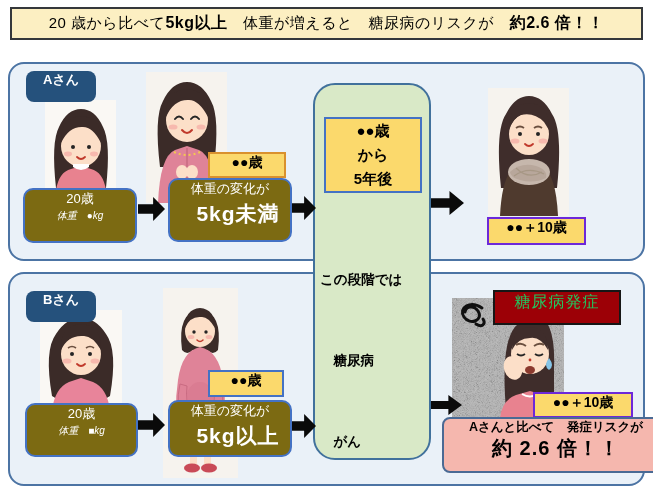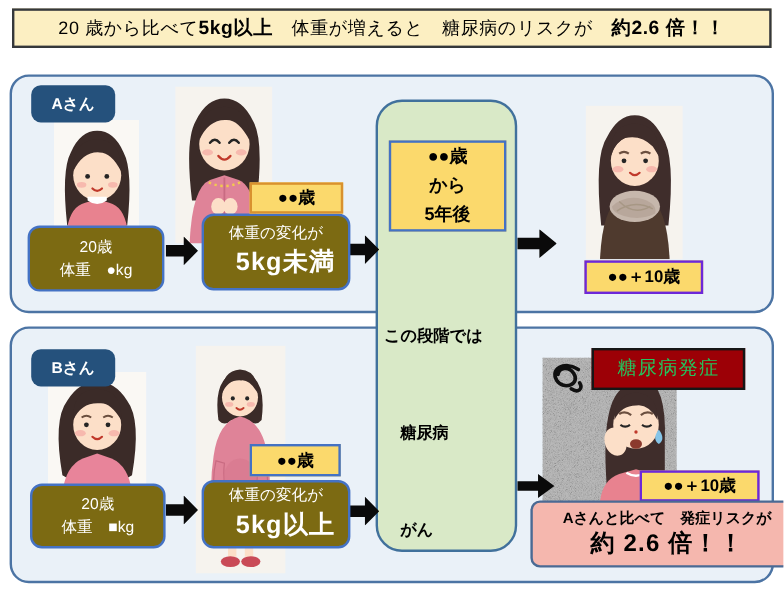--- a/index.html
+++ b/index.html
@@ -1,21 +1,21 @@
 <!DOCTYPE html>
 <html><head>
 <meta charset="utf-8">
 <style>
   html,body{margin:0;padding:0;background:#fff;}
   #stage{
     position:relative;width:653px;height:493px;background:#ffffff;overflow:hidden;
     font-family:"Liberation Sans","DejaVu Sans",sans-serif;
   }
   .abs{position:absolute;box-sizing:border-box;}
-  .center{display:flex;flex-direction:column;align-items:center;justify-content:center;text-align:center;}
+  .center{display:flex;flex-direction:column;align-items:center;text-align:center;}
 
   .title-bar{
     left:10px;top:7px;width:633px;height:33px;
     background:#FCEFC2;border:2px solid #35383B;
     display:flex;align-items:center;justify-content:center;
     font-size:15px;color:#000;letter-spacing:.5px;white-space:pre;
   }
   .title-bar .b{font-weight:700;font-size:16px;}
 
   .panel{
@@ -27,21 +27,21 @@
   .name-tag{
     width:70px;height:31px;background:#25517C;border-radius:8px;
     color:#fff;font-weight:700;font-size:13px;z-index:8;
   }
 
   .olive-box{
     background:#7C6A12;border:2px solid #4472C4;border-radius:10px;
     color:#fff;z-index:8;line-height:1.45;
   }
   .olive-box .l1{font-size:13px;}
-  .olive-box .l2{font-size:13px;}
+  .olive-box .l2{font-size:10px;font-style:italic;}
   .olive-box .big{font-size:21px;font-weight:700;letter-spacing:1px;margin-left:16px;}
 
   .yellow-tag{
     background:#FBD96C;color:#000;font-weight:700;font-size:14px;z-index:9;
   }
   .border-orange{border:2px solid #D9912E;}
   .border-blue{border:2px solid #4472C4;}
   .border-black{border:2px solid #6d28d9;}
 
   .green-box{

